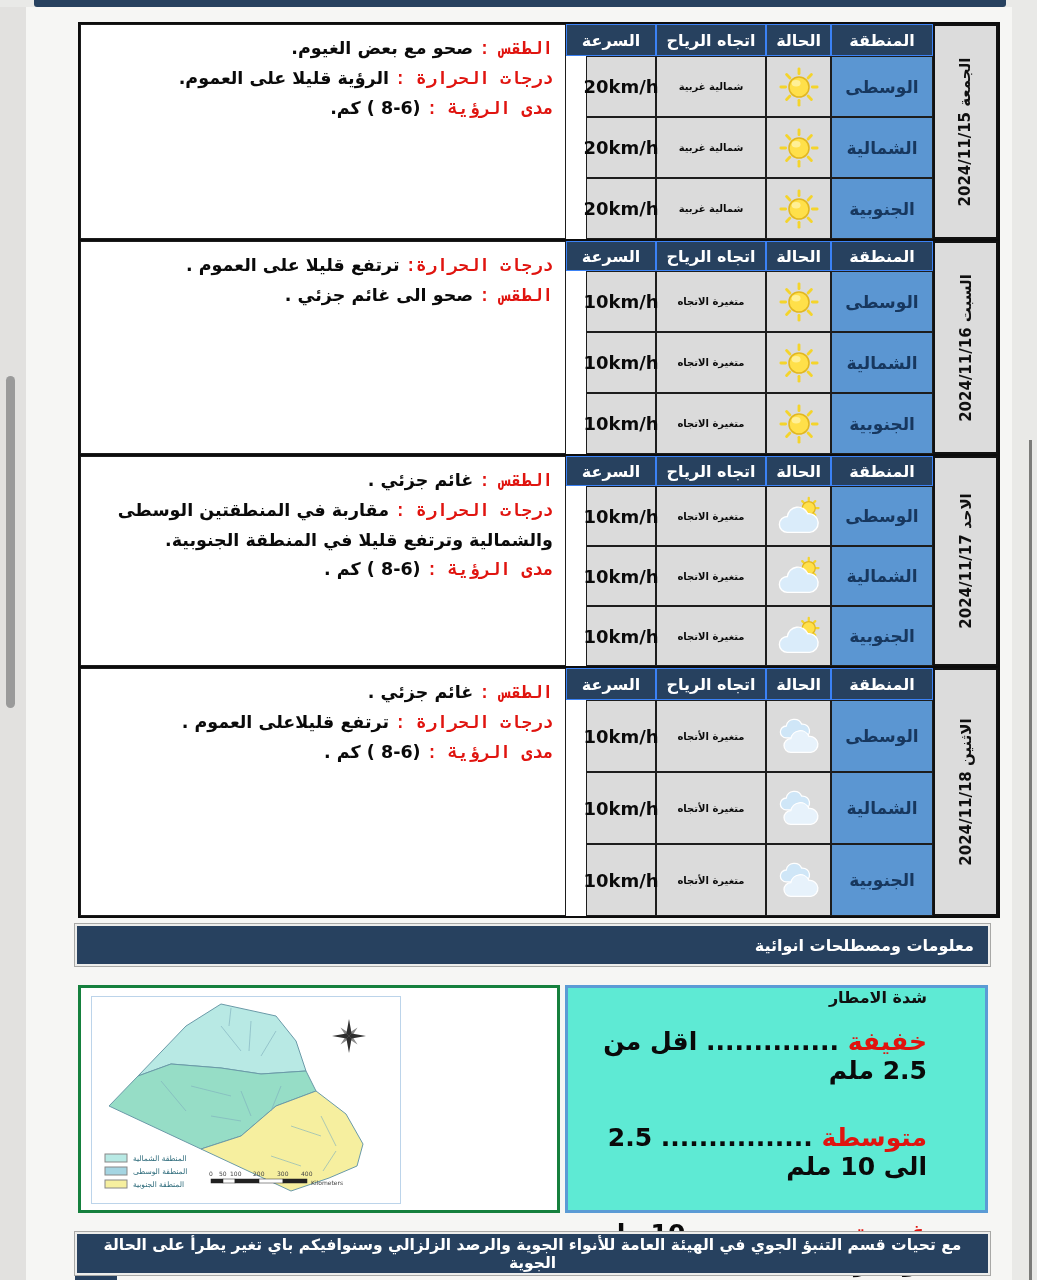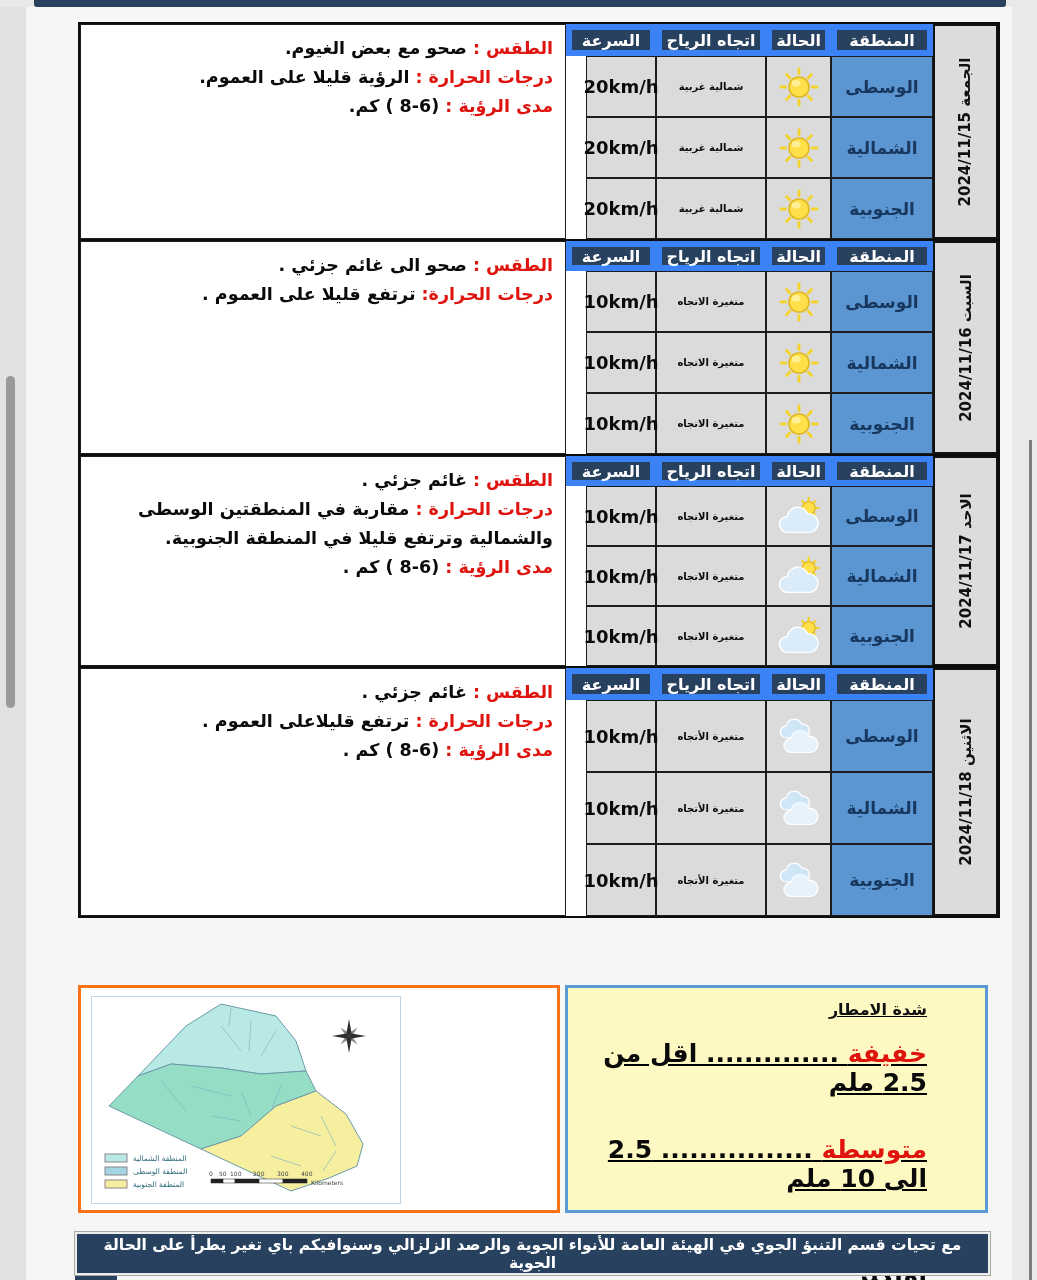--- a/index.html
+++ b/index.html
@@ -10,44 +10,44 @@
   .scroll-rail{position:absolute;left:0;top:7px;width:26px;height:1273px;background:#e2e1df;}
   .scroll-thumb{position:absolute;left:6px;top:376px;width:9px;height:332px;background:#9a9a9a;border-radius:5px;}
   .right-line{position:absolute;left:1029px;top:440px;width:3px;height:840px;background:#7b7b79;}
 
   
   .main-table{position:absolute;left:78px;top:22px;width:922px;border:2px solid #0d0d0d;background:#fff;box-sizing:border-box;}
   section.day{display:grid;direction:rtl;grid-template-columns:65px 102px 65px 110px 90px 1fr;
               grid-template-rows:var(--hh) repeat(3,var(--rh));}
   section.day + section.day{border-top:2px solid #0d0d0d;}
   .cell{border:1px solid #1d1d1d;display:flex;align-items:center;justify-content:center;box-sizing:border-box;}
-  .th{background:#27415f;color:#fff;font-weight:bold;font-size:16px;border:6px solid #3b82f6;}
+  .th{background:#27415f;color:#fff;font-weight:bold;font-size:16px;border:1px solid #3b82f6;}
   .date-cell{grid-column:1;grid-row:1/5;background:#dcdcdc;border:2px solid #111;}
   .date-text{display:block;transform:rotate(-90deg);white-space:nowrap;font-weight:bold;font-size:15px;color:#101010;letter-spacing:.3px;}
   .region{background:#5b96d2;color:#17375e;font-weight:bold;font-size:17px;}
   .plain{background:#dbdbdb;color:#0a0a0a;font-weight:bold;}
   .wind{font-size:10px;}
   .speed{font-size:18px;margin-left:20px;}
   .wicon{display:block;line-height:0;}
   .desc-cell{grid-column:6;grid-row:1/5;background:#fff;border:1px solid #1d1d1d;padding:9px 12px 0 8px;
              text-align:right;direction:rtl;box-sizing:border-box;}
   .desc-line{font-size:17.5px;font-weight:bold;color:#0a0a0a;line-height:29px;}
-  .desc-label{color:#e0140f;}
+  .desc-label{color:#e0140f;font-family:Liberation Mono, monospace;}
 
   
   .bar{position:absolute;left:75px;width:915px;background:#27415f;border:2px solid #ededeb;outline:1px solid #a8a8a6;
        box-sizing:border-box;color:#fff;font-weight:bold;display:flex;align-items:center;direction:rtl;}
   .info-bar{top:924px;height:42px;font-size:16px;justify-content:flex-start;padding:0 14px;}
   .footer-bar{top:1232px;height:43px;font-size:15.5px;justify-content:center;text-align:center;padding:0 10px;}
   .bottom-sliver{position:absolute;left:75px;top:1276px;width:42px;height:4px;background:#27415f;}
 
   
-  .map-box{position:absolute;left:78px;top:985px;width:482px;height:228px;border:3px solid #f97316;background:#fff;box-sizing:border-box;}
-  .rain-box{position:absolute;left:565px;top:985px;width:423px;height:228px;border:3px solid #5b9bd5;background:#fef9c3;
-            box-sizing:border-box;direction:rtl;text-align:right;padding:12px 58px 0 10px;text-decoration:underline;}
+  .map-box{position:absolute;left:78px;top:985px;width:482px;height:228px;border:3px solid #15803d;background:#fff;box-sizing:border-box;}
+  .rain-box{position:absolute;left:565px;top:985px;width:423px;height:228px;border:3px solid #5b9bd5;background:#5eead4;
+            box-sizing:border-box;direction:rtl;text-align:right;padding:0 58px 0 10px;}
   .rain-title{font-size:16px;font-weight:bold;color:#111;margin-bottom:20px;}
   .rain-item{font-size:25px;font-weight:bold;color:#0a0a0a;margin-bottom:38px;}
   .rain-label{color:#e0140f;}
   .map-svg{position:absolute;left:10px;top:8px;}
 </style>
 </head>
 <body>
 
 <div class="photo">
   <div class="page"></div>
@@ -132,22 +132,22 @@
 
     <section class="day" style="--hh:30px;--rh:61px">
       <div class="cell date-cell">
         <span class="date-text">السبت 2024/11/16</span>
       </div>
       <div class="cell th" style="grid-column:2">المنطقة</div>
       <div class="cell th" style="grid-column:3">الحالة</div>
       <div class="cell th" style="grid-column:4">اتجاه الرياح</div>
       <div class="cell th" style="grid-column:5">السرعة</div>
       <div class="desc-cell">
+        <div class="desc-line"><span class="desc-label">درجات الحرارة:</span> <span>ترتفع قليلا على العموم .</span></div>
         <div class="desc-line"><span class="desc-label">الطقس :</span> <span>صحو الى غائم جزئي .</span></div>
-        <div class="desc-line"><span class="desc-label">درجات الحرارة:</span> <span>ترتفع قليلا على العموم .</span></div>
       </div>
       <div class="cell region">الوسطى</div>
       <div class="cell plain">
           <span class="wicon"><svg viewBox="0 0 44 44" width="42" height="42">
               <g stroke="#f4d42b" stroke-width="3" stroke-linecap="round">
                 <line x1="22" y1="3" x2="22" y2="8"></line>
                 <line x1="22" y1="36" x2="22" y2="41"></line>
                 <line x1="3" y1="22" x2="8" y2="22"></line>
                 <line x1="36" y1="22" x2="41" y2="22"></line>
                 <line x1="9" y1="9" x2="12.5" y2="12.5"></line>
@@ -303,20 +303,21 @@
           <span class="wicon"><svg viewBox="0 0 52 44" width="48" height="40">
               <path d="M12 24 A6.5 6.5 0 0 1 12 11 A9 9 0 0 1 29 9 A6 6 0 0 1 31 24 Z" fill="#cfe6f7" stroke="#fff" stroke-width="1.4"></path>
               <path d="M17 40 A7.5 7.5 0 0 1 17 25 A10.5 10.5 0 0 1 37 22.5 A7 7 0 0 1 39 40 Z" fill="#e7f2fb" stroke="#fff" stroke-width="1.4"></path>
             </svg></span>
         </div>
       <div class="cell plain wind">متغيرة الأتجاه</div>
       <div class="cell plain speed">10km/h</div>
     </section>
   </div>
 
+  <div class="bar info-bar">معلومات ومصطلحات انوائية</div>
 
   <div class="map-box">
     <svg class="map-svg" width="310" height="208" viewBox="0 0 310 208">
       <rect x="0.5" y="0.5" width="309" height="207" fill="#ffffff" stroke="#bcd4ea"></rect>
       <g stroke="#6a9aa8" stroke-width="1">
         <polygon points="95,30 130,8 185,20 205,45 215,75 170,78 130,72 80,68 47,80" fill="#b8e9e4"></polygon>
         <polygon points="47,80 80,68 130,72 170,78 215,75 225,95 185,110 150,140 110,153 18,110" fill="#96ddc6"></polygon>
         <polygon points="225,95 255,118 272,148 266,170 238,182 200,195 110,153 150,140 185,110" fill="#f6ef9f"></polygon>
       </g>
       <g stroke="#7fb0bd" stroke-width="0.7" fill="none" opacity="0.9">

